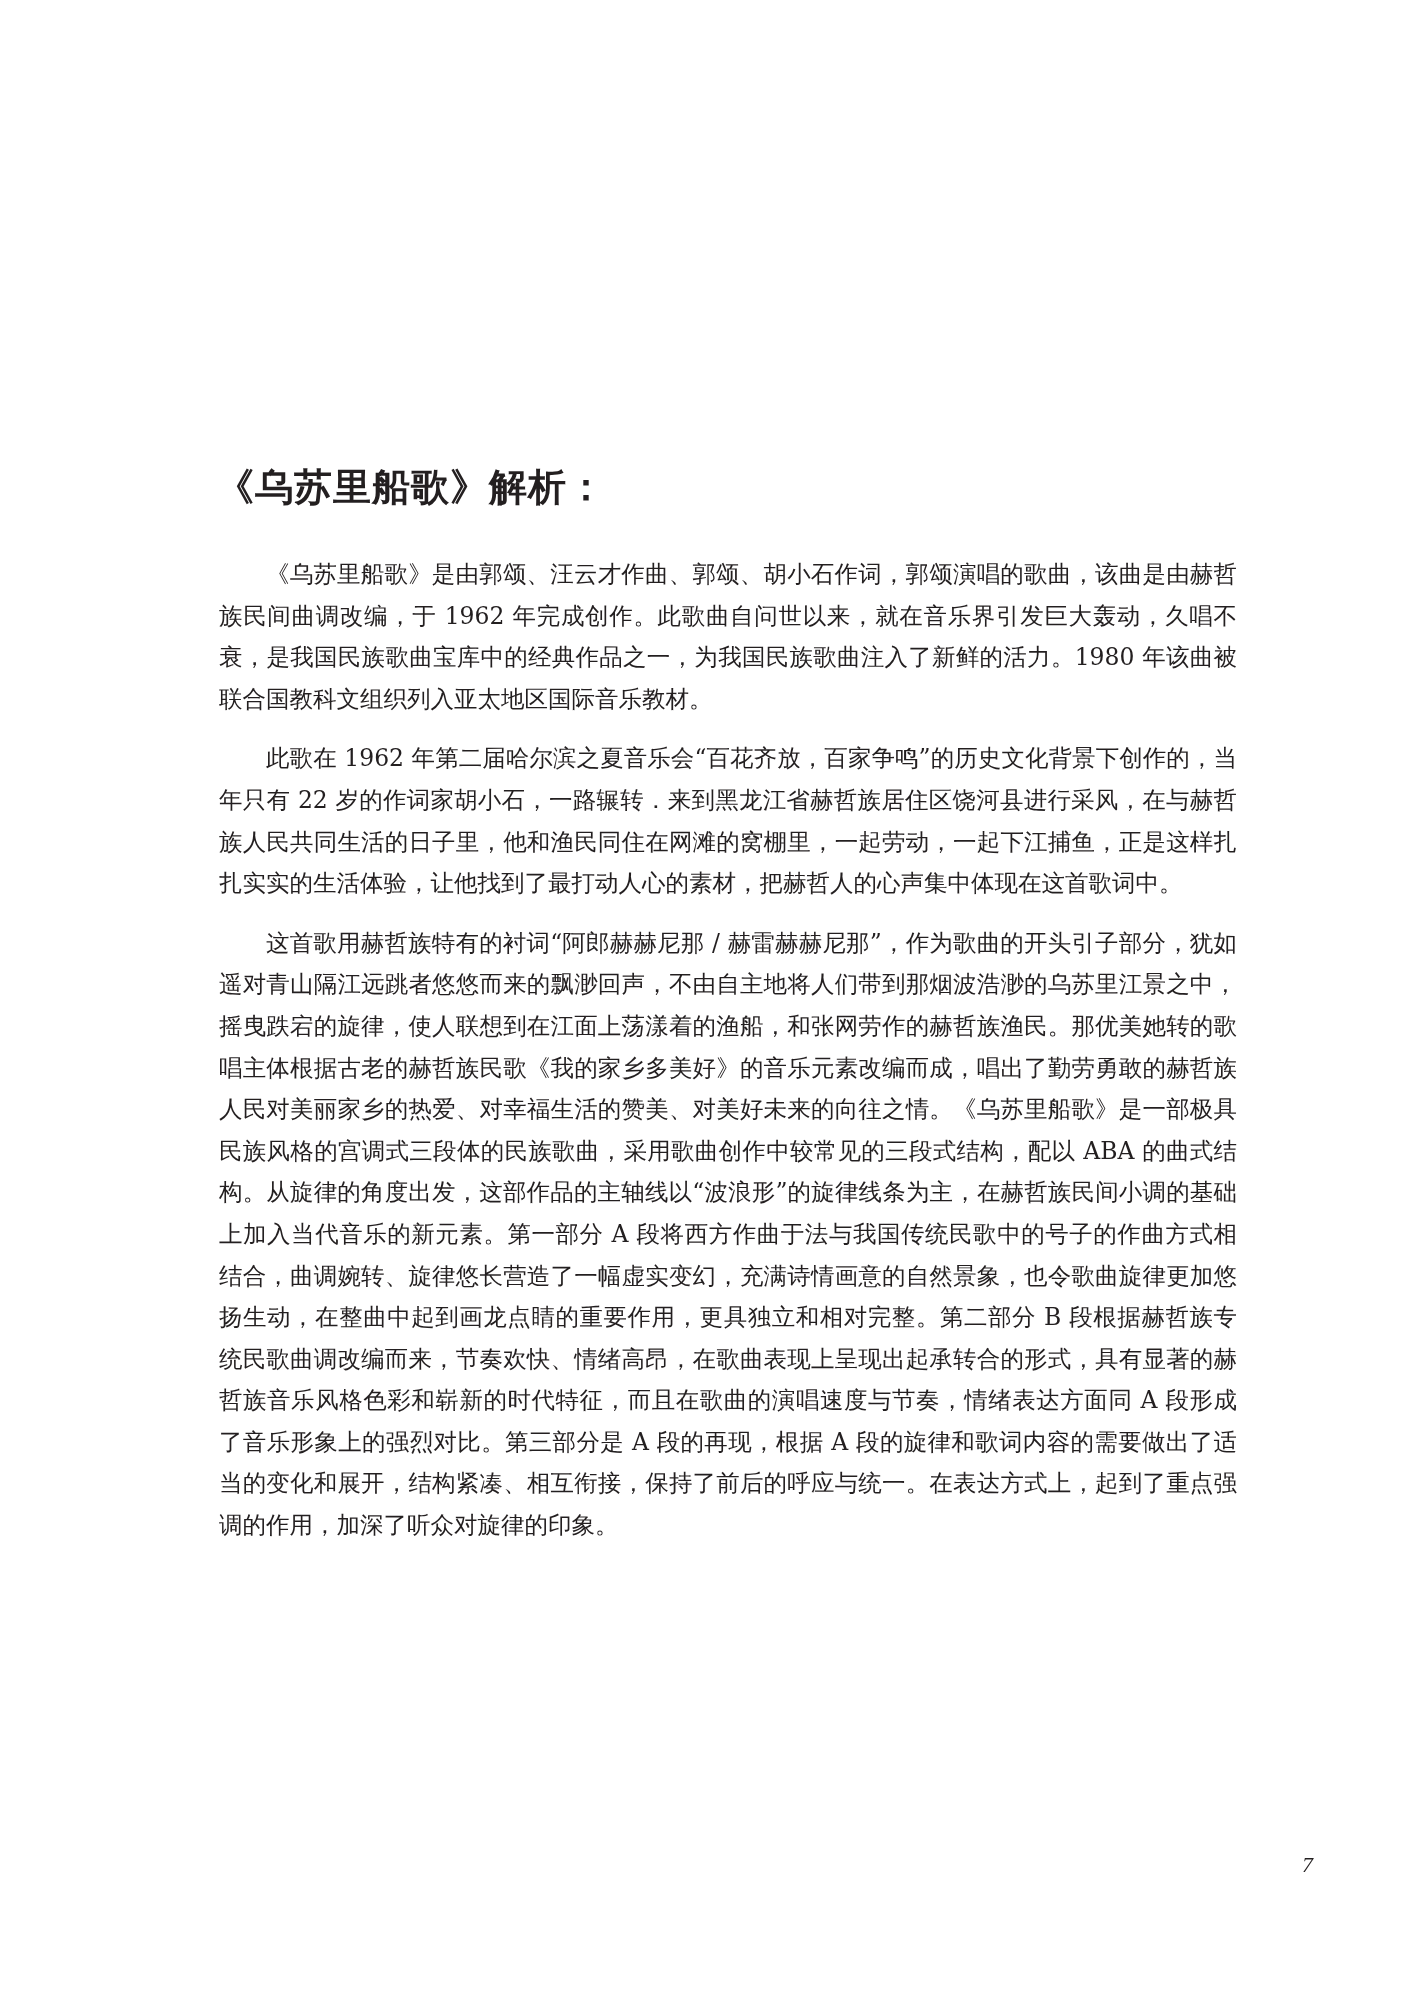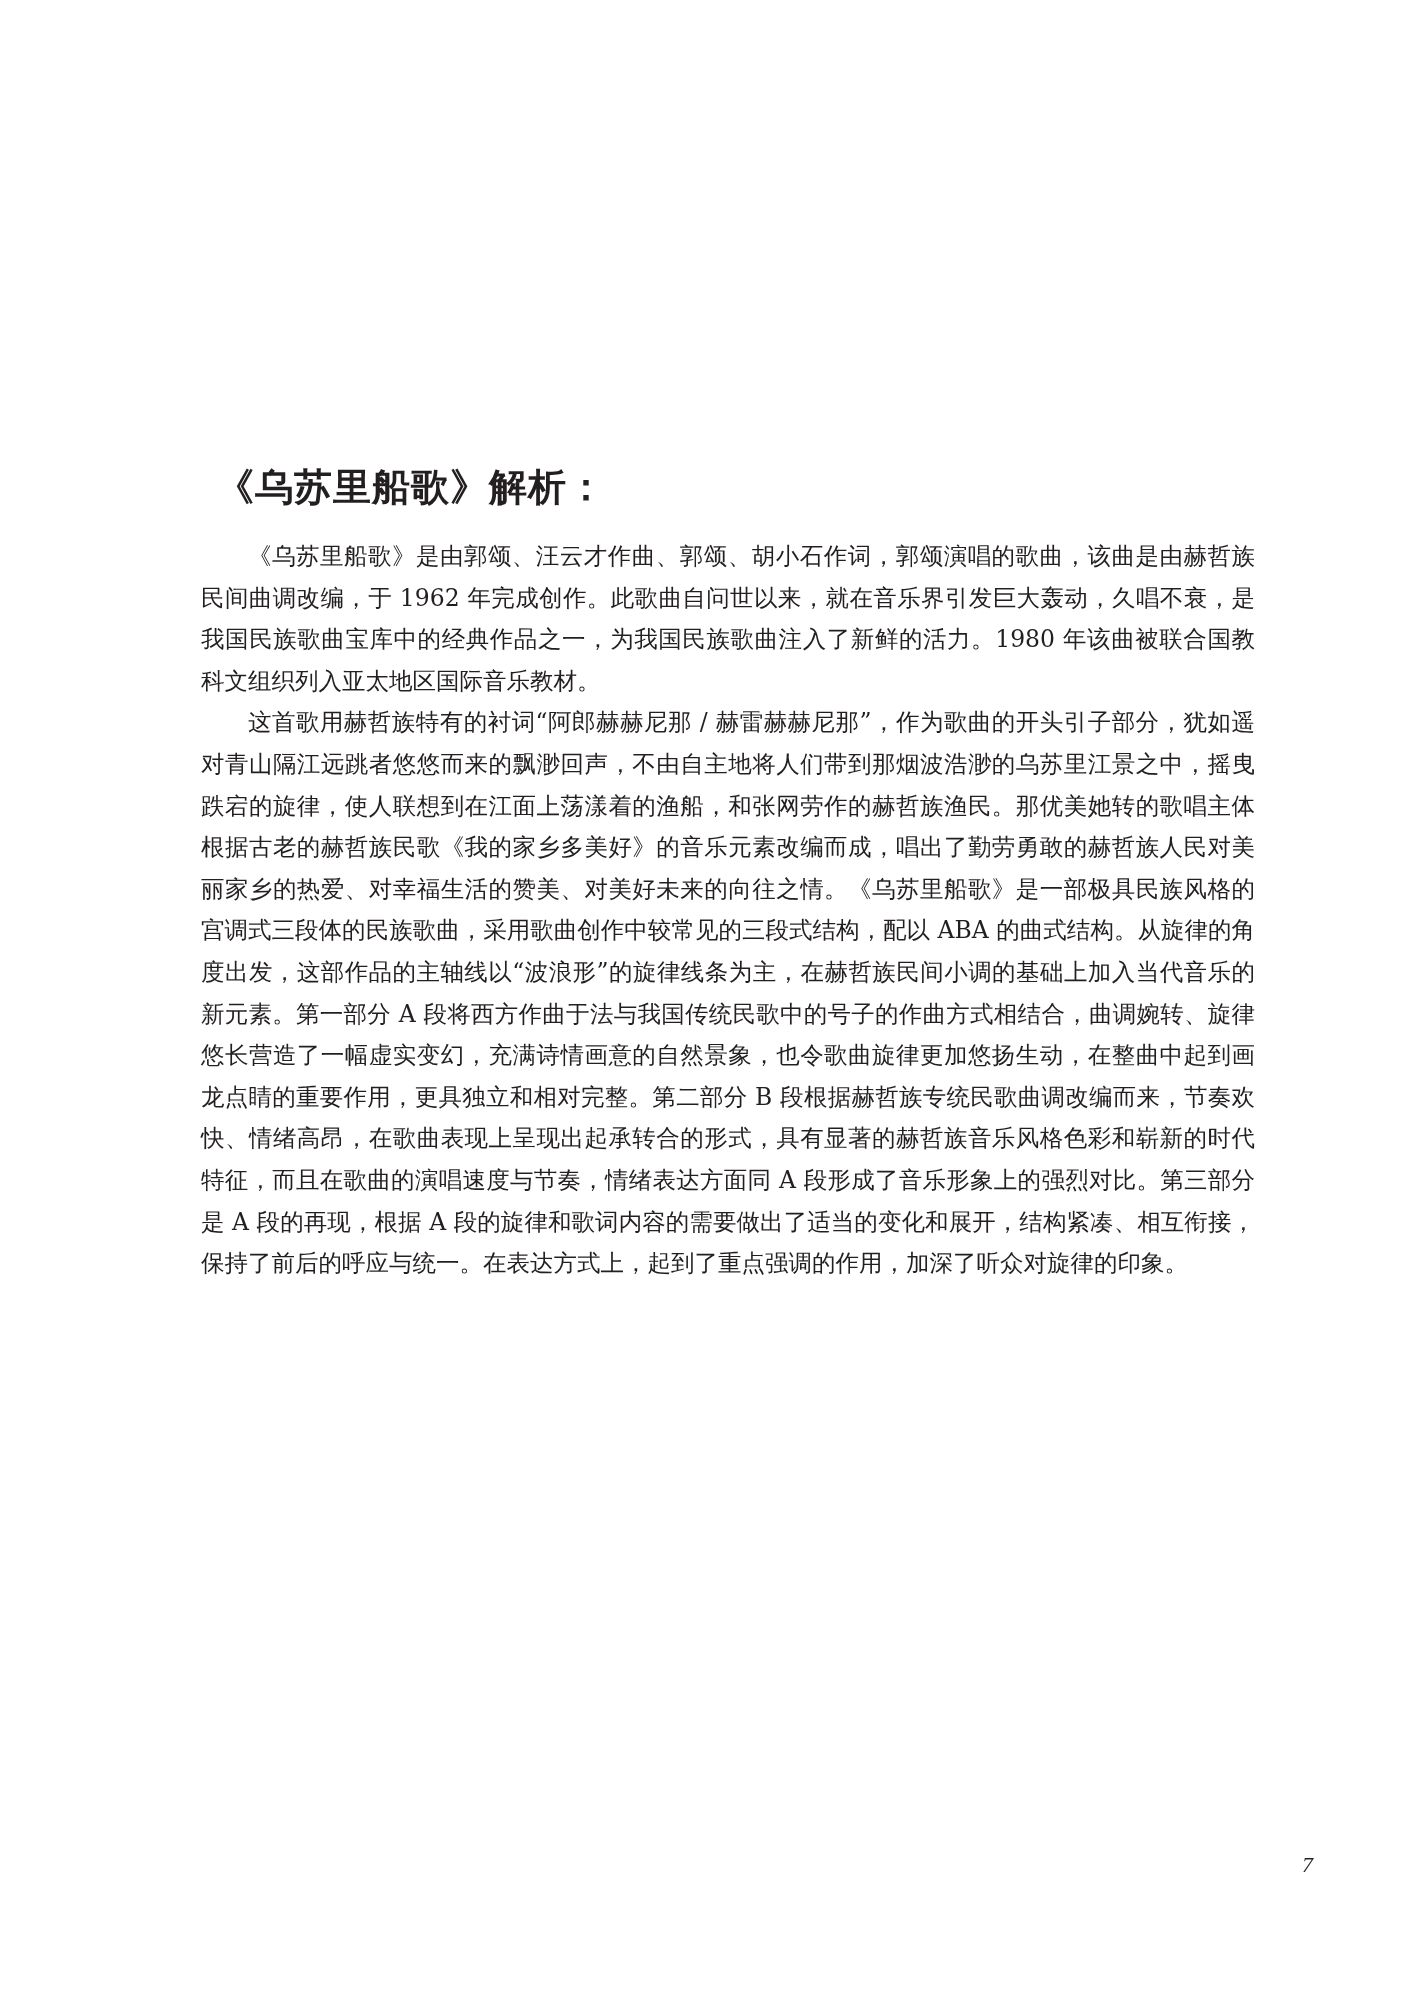--- a/index.html
+++ b/index.html
@@ -2,28 +2,29 @@
 <html><head>
 <meta charset="utf-8">
 <style>
   html, body { margin:0; padding:0; background:#ffffff; }
   body { width:1428px; height:2004px; position:relative; overflow:hidden;
          font-family: "DejaVu Serif", "Liberation Serif", serif; color:#231f20; }
   .page { position:absolute; left:0; top:0; width:1428px; height:2004px; }
   .title { position:absolute; left:216px; top:462px; font-size:38px; font-weight:bold;
            letter-spacing:1px; white-space:nowrap; font-family:"DejaVu Serif", serif; }
   .body { position:absolute; left:201px; top:536px; width:1054px; }
-  .para { margin:0; font-size:23.5px; line-height:41.6px; text-indent:2em;
+  .para { margin:18px; font-size:23.5px; line-height:41.6px; text-indent:2em;
           text-align:justify; text-justify:inter-character; }
   .pagenum { position:absolute; left:1302px; top:1852px; font-size:22px; font-style:italic;
              font-family:"Liberation Serif", serif; }
 </style>
 </head>
 <body>
 
 <div class="page">
   <div class="title">《乌苏里船歌》解析：</div>
   <div class="body">
     <p class="para">《乌苏里船歌》是由郭颂、汪云才作曲、郭颂、胡小石作词，郭颂演唱的歌曲，该曲是由赫哲族民间曲调改编，于 1962 年完成创作。此歌曲自问世以来，就在音乐界引发巨大轰动，久唱不衰，是我国民族歌曲宝库中的经典作品之一，为我国民族歌曲注入了新鲜的活力。1980 年该曲被联合国教科文组织列入亚太地区国际音乐教材。</p>
+    <p class="para">此歌在 1962 年第二届哈尔滨之夏音乐会“百花齐放，百家争鸣”的历史文化背景下创作的，当年只有 22 岁的作词家胡小石，一路辗转．来到黑龙江省赫哲族居住区饶河县进行采风，在与赫哲族人民共同生活的日子里，他和渔民同住在网滩的窝棚里，一起劳动，一起下江捕鱼，正是这样扎扎实实的生活体验，让他找到了最打动人心的素材，把赫哲人的心声集中体现在这首歌词中。</p>
     <p class="para">这首歌用赫哲族特有的衬词“阿郎赫赫尼那 / 赫雷赫赫尼那”，作为歌曲的开头引子部分，犹如遥对青山隔江远跳者悠悠而来的飘渺回声，不由自主地将人们带到那烟波浩渺的乌苏里江景之中，摇曳跌宕的旋律，使人联想到在江面上荡漾着的渔船，和张网劳作的赫哲族渔民。那优美她转的歌唱主体根据古老的赫哲族民歌《我的家乡多美好》的音乐元素改编而成，唱出了勤劳勇敢的赫哲族人民对美丽家乡的热爱、对幸福生活的赞美、对美好未来的向往之情。《乌苏里船歌》是一部极具民族风格的宫调式三段体的民族歌曲，采用歌曲创作中较常见的三段式结构，配以 ABA 的曲式结构。从旋律的角度出发，这部作品的主轴线以“波浪形”的旋律线条为主，在赫哲族民间小调的基础上加入当代音乐的新元素。第一部分 A 段将西方作曲于法与我国传统民歌中的号子的作曲方式相结合，曲调婉转、旋律悠长营造了一幅虚实变幻，充满诗情画意的自然景象，也令歌曲旋律更加悠扬生动，在整曲中起到画龙点睛的重要作用，更具独立和相对完整。第二部分 B 段根据赫哲族专统民歌曲调改编而来，节奏欢快、情绪高昂，在歌曲表现上呈现出起承转合的形式，具有显著的赫哲族音乐风格色彩和崭新的时代特征，而且在歌曲的演唱速度与节奏，情绪表达方面同 A 段形成了音乐形象上的强烈对比。第三部分是 A 段的再现，根据 A 段的旋律和歌词内容的需要做出了适当的变化和展开，结构紧凑、相互衔接，保持了前后的呼应与统一。在表达方式上，起到了重点强调的作用，加深了听众对旋律的印象。</p>
   </div>
   <div class="pagenum">7</div>
 </div>
 
 </body></html>

